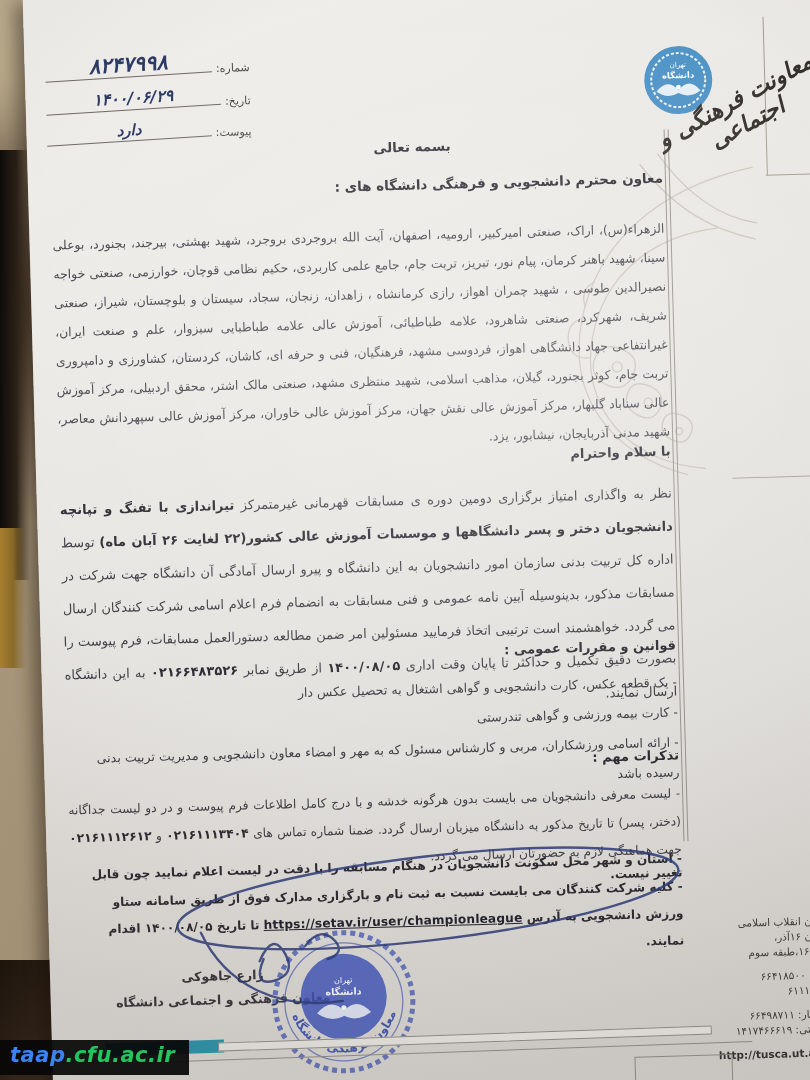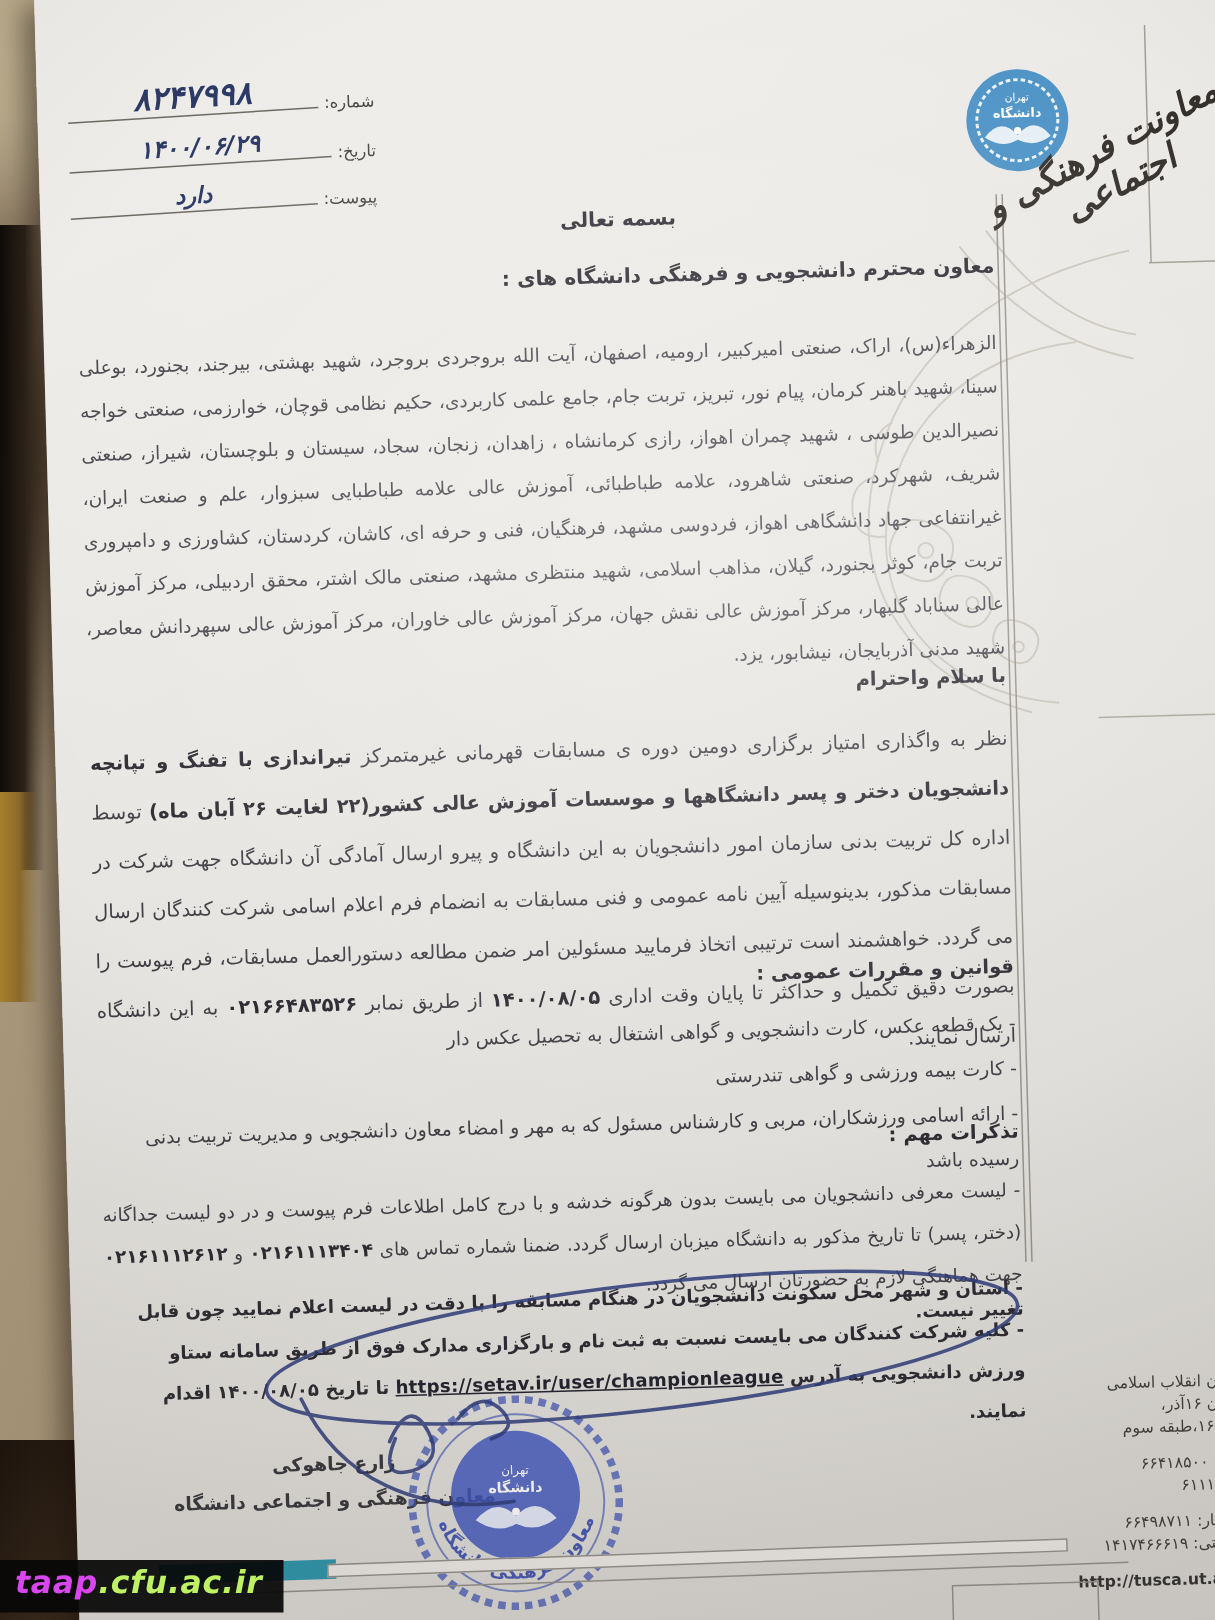--- a/index.html
+++ b/index.html
@@ -99,22 +99,22 @@
   .teal-bar{position:absolute;right:488px;top:0;width:118px;height:13px;background:#2e96ac;}
   .hollow-bar{position:absolute;right:0;top:3px;width:492px;height:7px;
     background:#eceae6;border:1px solid #94908a;}
   .under-line{position:absolute;right:-40px;top:20px;width:588px;height:1px;background:#94908a;}
   .bottom-box{position:absolute;top:1076px;right:120px;width:96px;height:40px;border:1px solid #94908a;}
 
   
   .corner-mark{position:absolute;left:0;top:1040px;z-index:50;
     background:rgba(8,8,8,.93);padding:3px 14px 8px 10px;
     font-style:italic;font-weight:bold;font-size:21px;letter-spacing:.5px;}
-  .corner-mark .wm-a{color:#d946ef;text-align:right;}
-  .corner-mark .wm-b{color:#bef264;}
+  .corner-mark .wm-a{color:#3b82f6;text-align:right;}
+  .corner-mark .wm-b{color:#22c55e;}
 </style>
 </head>
 <body>
 
 <div class="scene">
 
   <div class="bg"></div>
   <div class="bg-dark-strip"></div>
   <div class="bg-gold"></div>
   <div class="bg-bottom-dark"></div>

